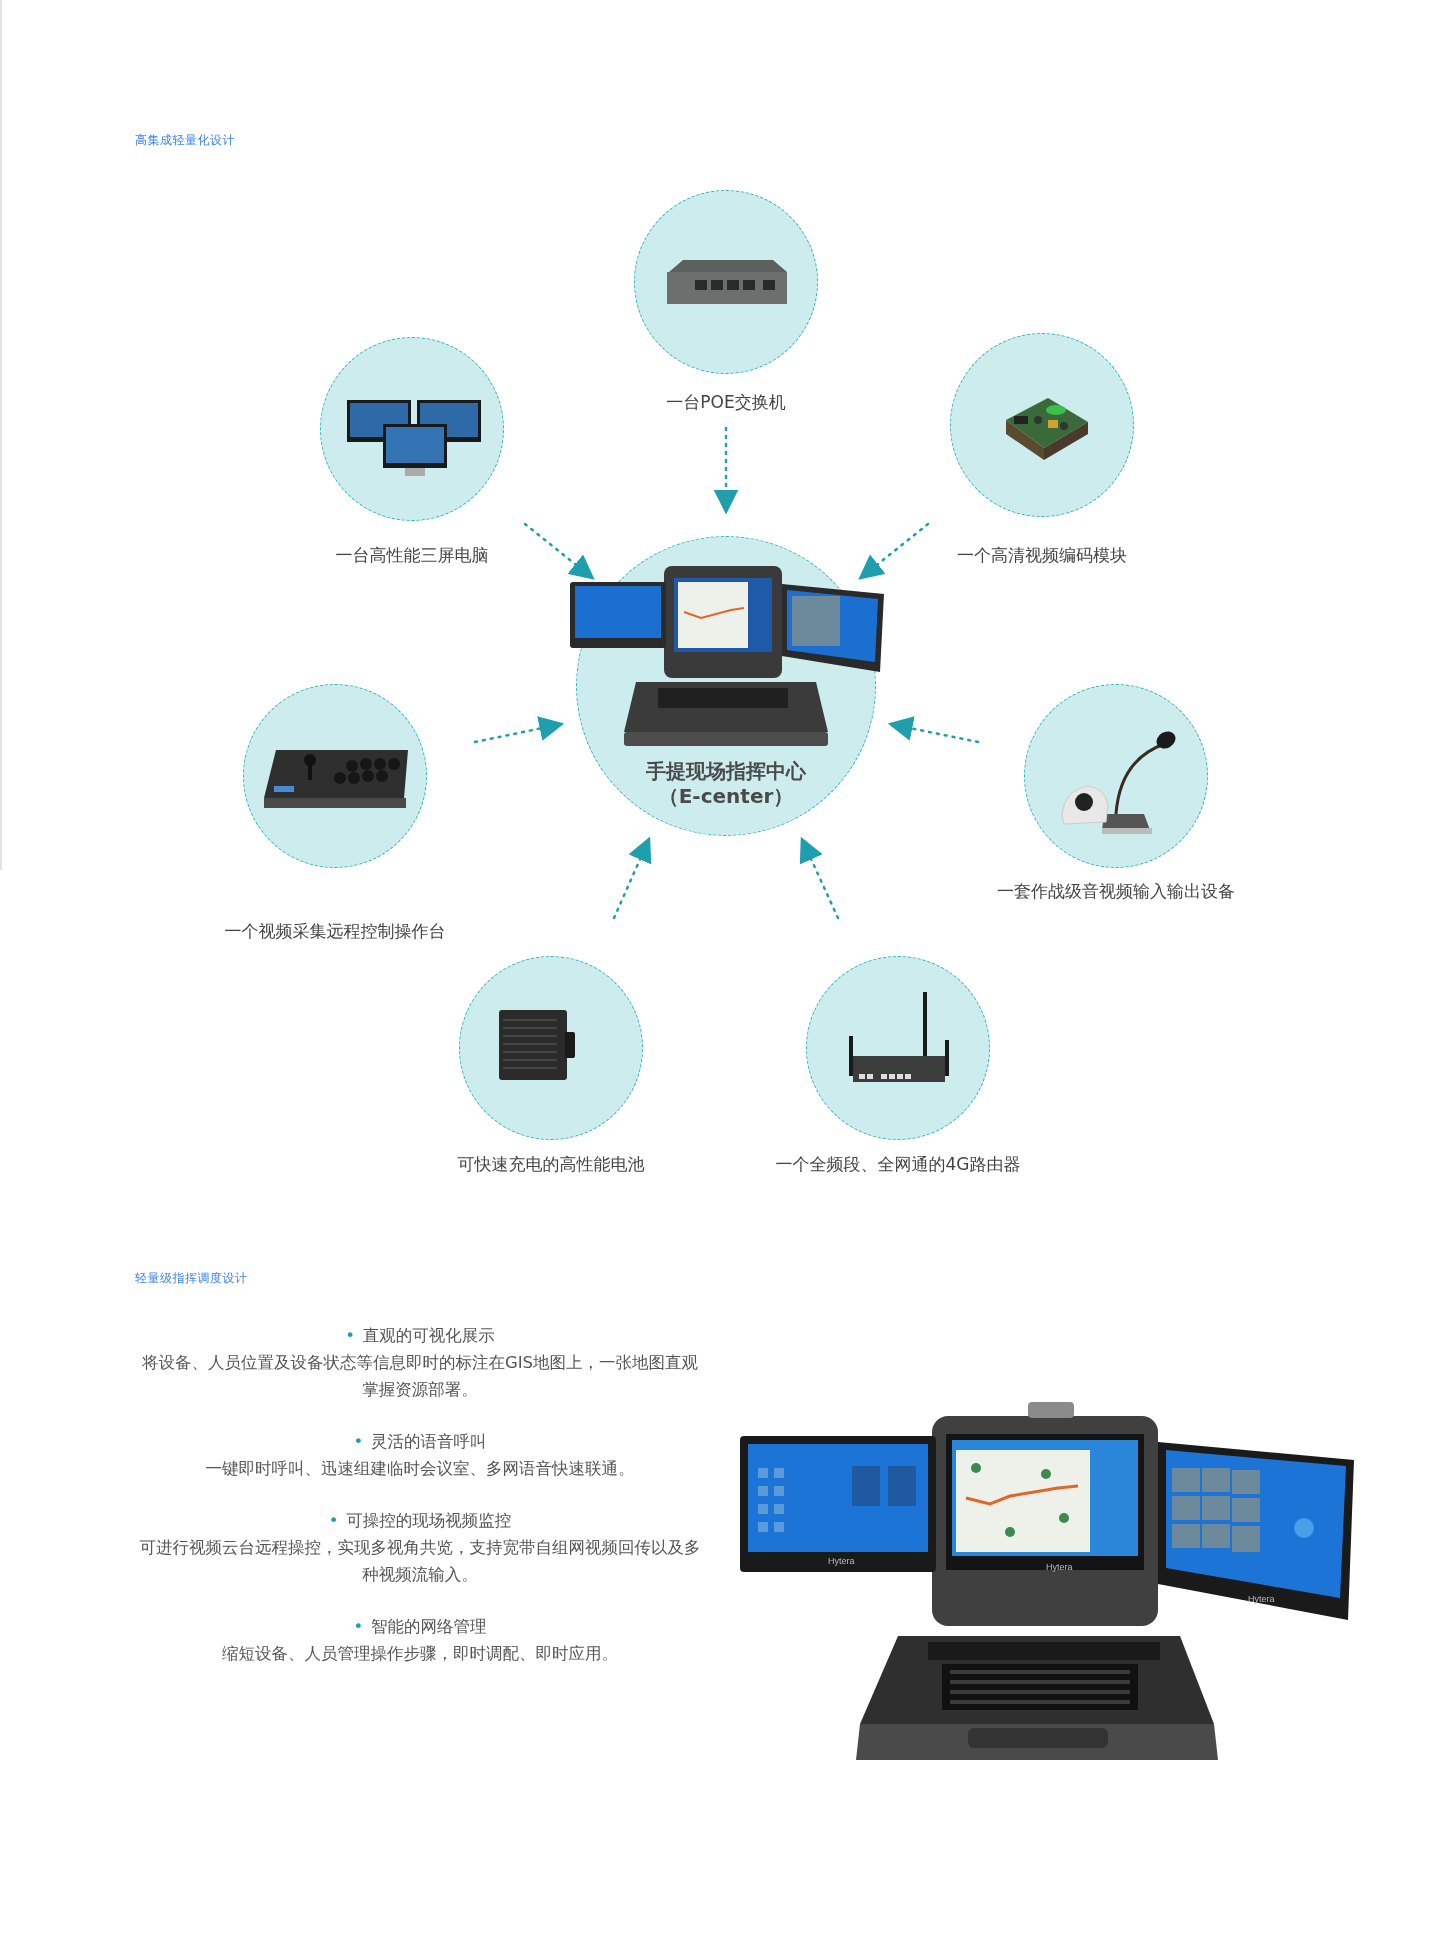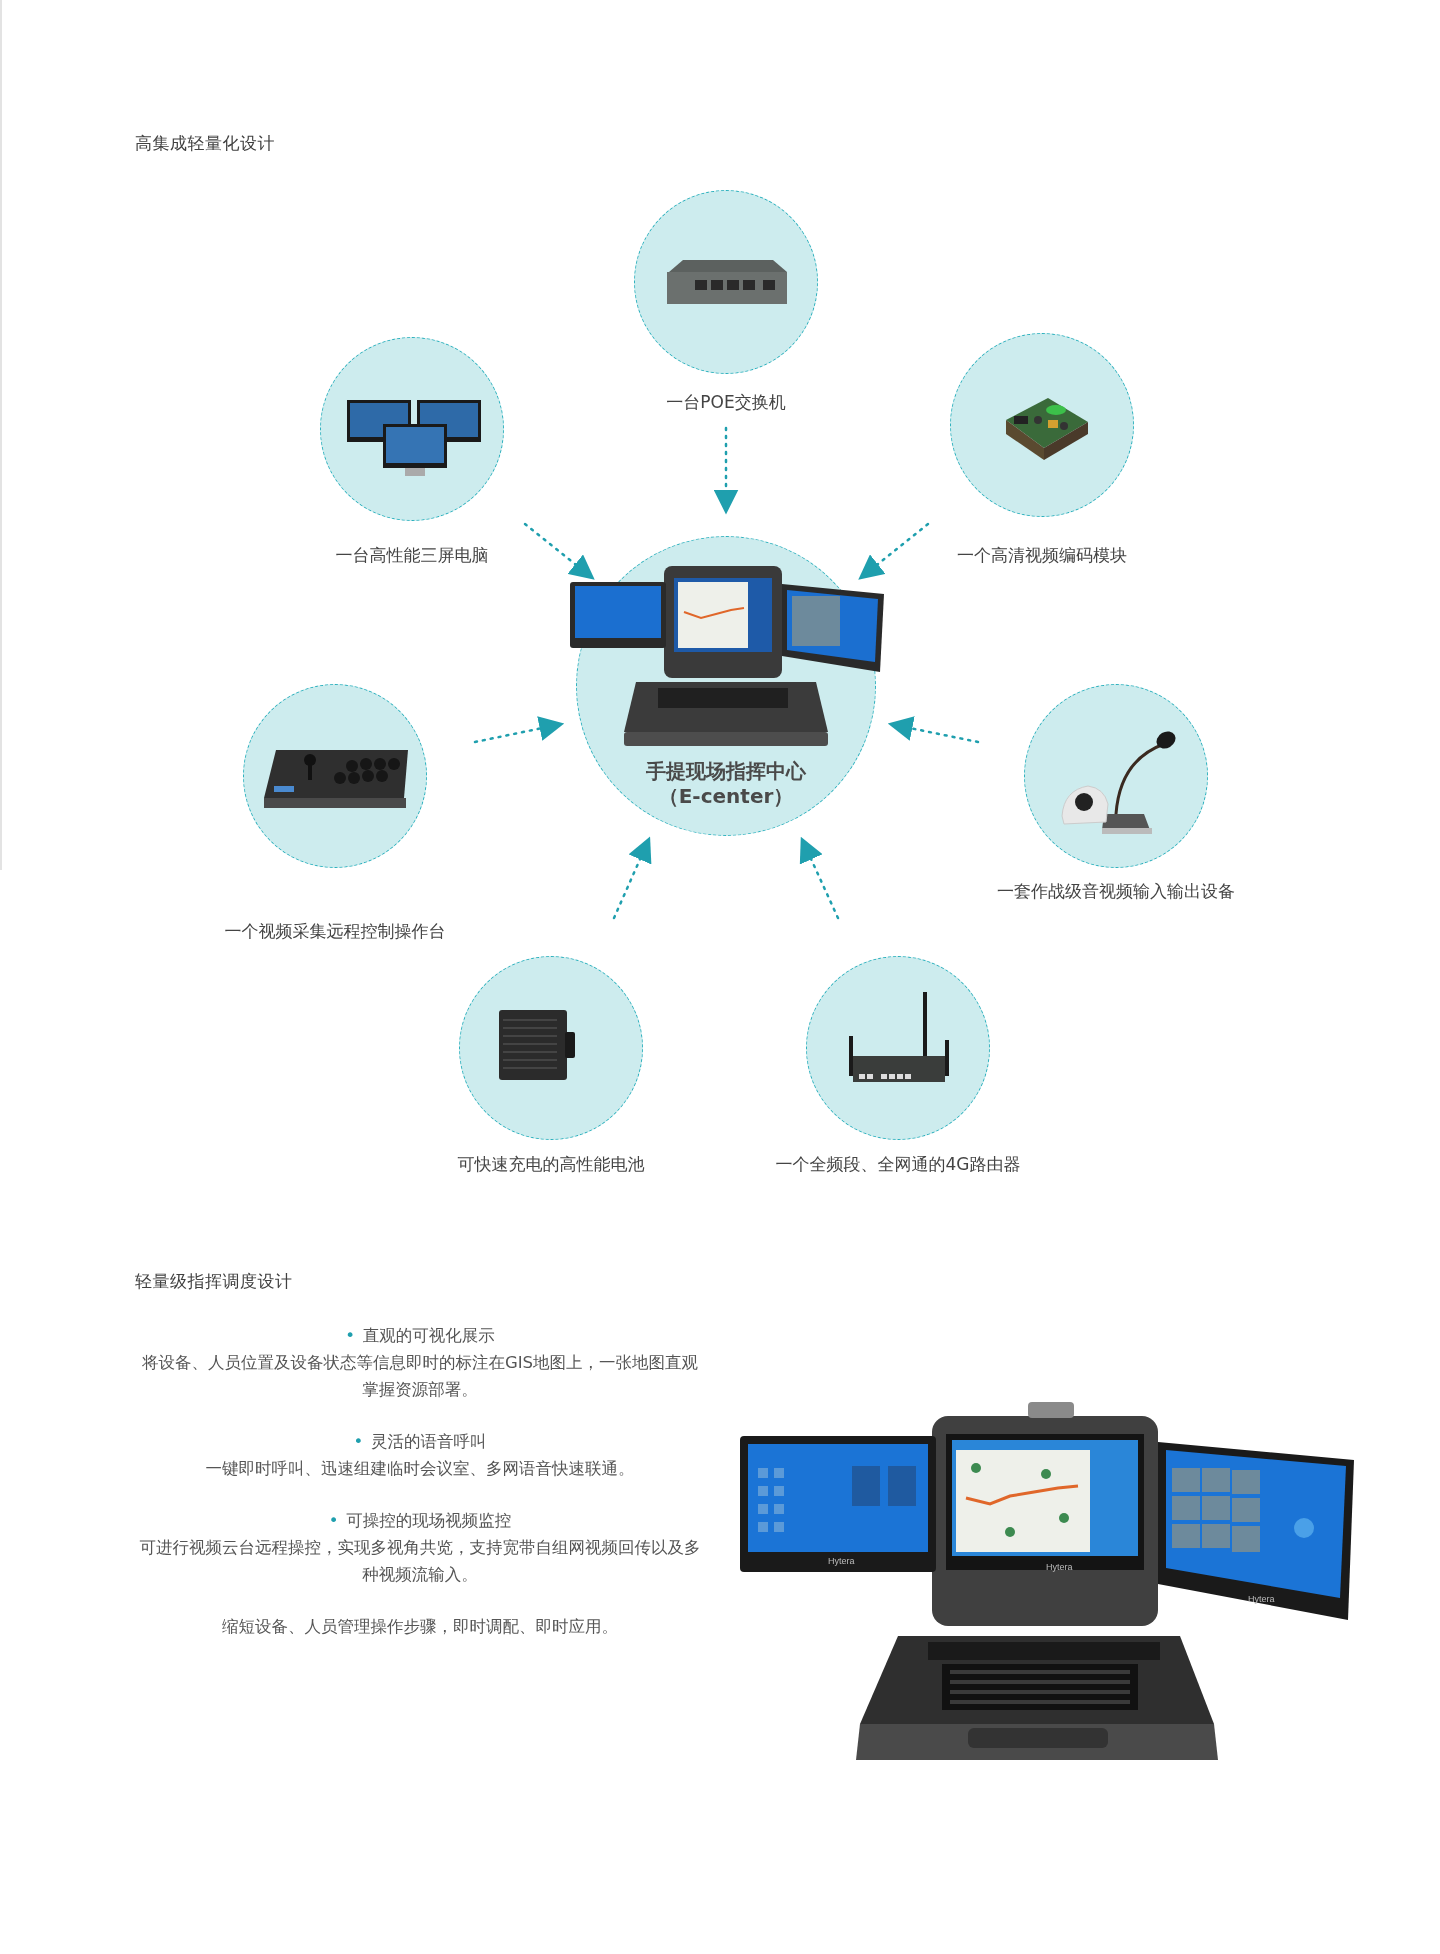--- a/index.html
+++ b/index.html
@@ -1,18 +1,18 @@
 <!DOCTYPE html>
 <html><head>
 <meta charset="utf-8">
 <style>
   html,body{margin:0;padding:0;background:#ffffff;}
   body{width:1440px;height:1954px;position:relative;overflow:hidden;font-family:"DejaVu Sans","Liberation Sans",sans-serif;color:#4a4a4a;}
   .edge-line{position:absolute;left:0;top:0;width:2px;height:870px;background:#e3e3e3;}
-  .section-title{position:absolute;left:135px;font-size:17px;color:#404040;letter-spacing:0.5px;white-space:nowrap;}
+  .section-title{position:absolute;left:135px;font-size:12px;color:#3b82f6;letter-spacing:0.5px;white-space:nowrap;}
   .circle{position:absolute;border-radius:50%;background:#cdecee;border:1.5px dashed #2bb0bd;box-sizing:border-box;}
   .label{position:absolute;font-size:17px;color:#444;white-space:nowrap;transform:translateX(-50%);}
   .center-title{position:absolute;left:726px;transform:translateX(-50%);font-size:20px;font-weight:bold;color:#4a4a4a;white-space:nowrap;text-align:left;}
   svg.arrows{position:absolute;left:0;top:0;}
   .bullets{position:absolute;left:135px;top:1322px;width:570px;font-size:16.5px;line-height:27px;color:#555;text-align:center;}
   .bullet-item{margin-bottom:25px;}
   .bullet-head{display:block;}
   .dot{color:#1f9fae;margin-right:8px;}
   .bullet-body{display:block;}
   .device{position:absolute;}
@@ -171,20 +171,21 @@
   </div>
   <div class="bullet-item">
     <span class="bullet-head"><span class="dot">•</span><span>灵活的语音呼叫</span></span>
     <span class="bullet-body">一键即时呼叫、迅速组建临时会议室、多网语音快速联通。</span>
   </div>
   <div class="bullet-item">
     <span class="bullet-head"><span class="dot">•</span><span>可操控的现场视频监控</span></span>
     <span class="bullet-body">可进行视频云台远程操控，实现多视角共览，支持宽带自组网视频回传以及多种视频流输入。</span>
   </div>
   <div class="bullet-item">
+    <span class="bullet-head"><span class="dot">•</span><span>智能的网络管理</span></span>
     <span class="bullet-body">缩短设备、人员管理操作步骤，即时调配、即时应用。</span>
   </div>
 </div>
 
 <svg class="device" style="left:728px;top:1388px;" width="640" height="380" viewBox="0 0 640 380">
 
   <rect x="204" y="28" width="226" height="210" rx="16" fill="#404040"></rect>
   <rect x="300" y="14" width="46" height="16" rx="4" fill="#8a8a8a"></rect>
   <rect x="218" y="46" width="198" height="136" fill="#141414"></rect>
   <rect x="224" y="52" width="186" height="116" fill="#2a86d8"></rect>

